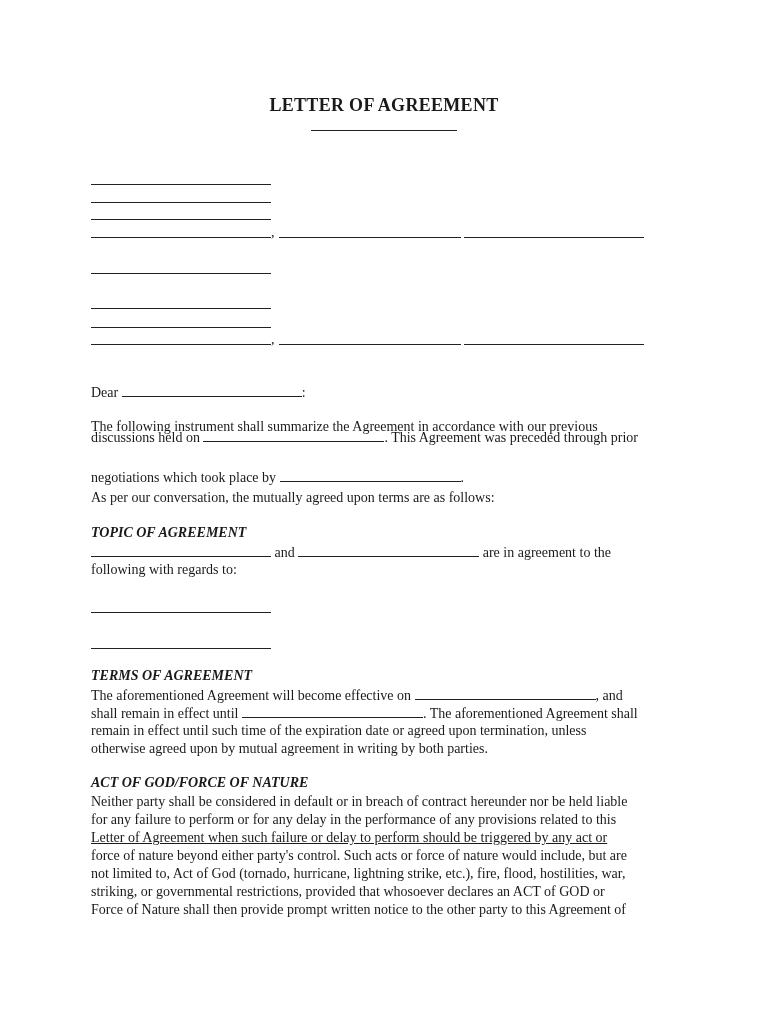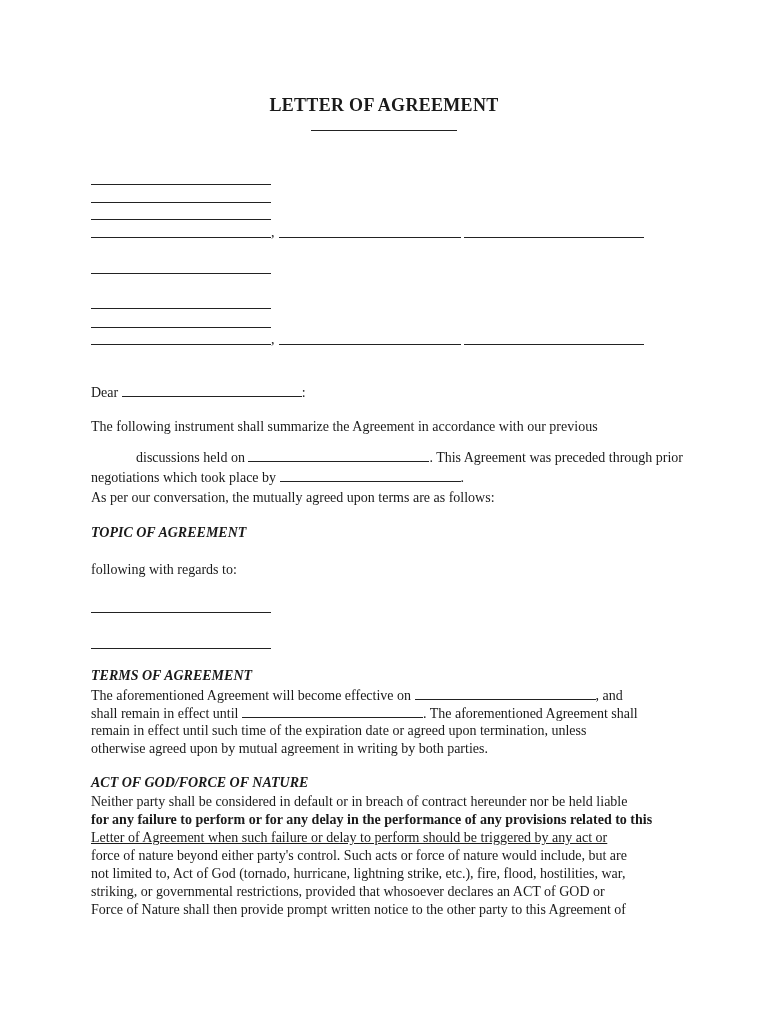--- a/index.html
+++ b/index.html
@@ -58,50 +58,56 @@
   <span class="comma" style="left:271px;top:332px;">,</span>
   <div class="blank" style="left:279px;width:182px;top:344px;"></div>
   <div class="blank" style="left:464px;width:180px;top:344px;"></div>
 
   <div class="line" style="top:383px;">
     <span>Dear</span>
     <span class="ib" style="width:180px;"></span><span>:</span>
   </div>
 
   <div class="line" style="top:418px;">The following instrument shall summarize the Agreement in accordance with our previous</div>
-  <div class="line" style="top:448px;margin-left:45px;">
+  <div class="line" style="top:428px;">
     <span>discussions held on</span>
     <span class="ib" style="width:181px;"></span><span>. This Agreement was preceded through prior</span>
   </div>
   <div class="line" style="top:468px;">
     <span>negotiations which took place by</span>
     <span class="ib" style="width:181px;"></span><span>.</span>
   </div>
 
   <div class="line" style="top:489px;">As per our conversation, the mutually agreed upon terms are as follows:</div>
 
   <div class="heading" style="top:525px;">TOPIC OF AGREEMENT</div>
+  <div class="line" style="top:543px;">
+    <span class="ib" style="width:180px;"></span>
+    <span>and</span>
+    <span class="ib" style="width:181px;"></span>
+    <span>are in agreement to the</span>
+  </div>
   <div class="line" style="top:561px;">following with regards to:</div>
   <div class="blank" style="left:91px;width:180px;top:612px;"></div>
   <div class="blank" style="left:91px;width:180px;top:648px;"></div>
 
   <div class="heading" style="top:668px;">TERMS OF AGREEMENT</div>
   <div class="line" style="top:686px;">
     <span>The aforementioned Agreement will become effective on</span>
     <span class="ib" style="width:181px;"></span><span>, and</span>
   </div>
   <div class="line" style="top:704px;">
     <span>shall remain in effect until</span>
     <span class="ib" style="width:181px;"></span><span>. The aforementioned Agreement shall</span>
   </div>
   <div class="line" style="top:722px;">remain in effect until such time of the expiration date or agreed upon termination, unless</div>
   <div class="line" style="top:740px;">otherwise agreed upon by mutual agreement in writing by both parties.</div>
 
   <div class="heading" style="top:775px;">ACT OF GOD/FORCE OF NATURE</div>
   <div class="line" style="top:793px;">Neither party shall be considered in default or in breach of contract hereunder nor be held liable</div>
-  <div class="line" style="top:811px;font-weight:bold;">for any failure to perform or for any delay in the performance of any provisions related to this</div>
+  <div class="line" style="top:811px;">for any failure to perform or for any delay in the performance of any provisions related to this</div>
   <div class="line" style="top:829px;text-decoration:underline;">Letter of Agreement when such failure or delay to perform should be triggered by any act or</div>
   <div class="line" style="top:847px;">force of nature beyond either party's control. Such acts or force of nature would include, but are</div>
   <div class="line" style="top:865px;">not limited to, Act of God (tornado, hurricane, lightning strike, etc.), fire, flood, hostilities, war,</div>
   <div class="line" style="top:883px;">striking, or governmental restrictions, provided that whosoever declares an ACT of GOD or</div>
   <div class="line" style="top:901px;">Force of Nature shall then provide prompt written notice to the other party to this Agreement of</div>
 
 </div>
 
 </body></html>

